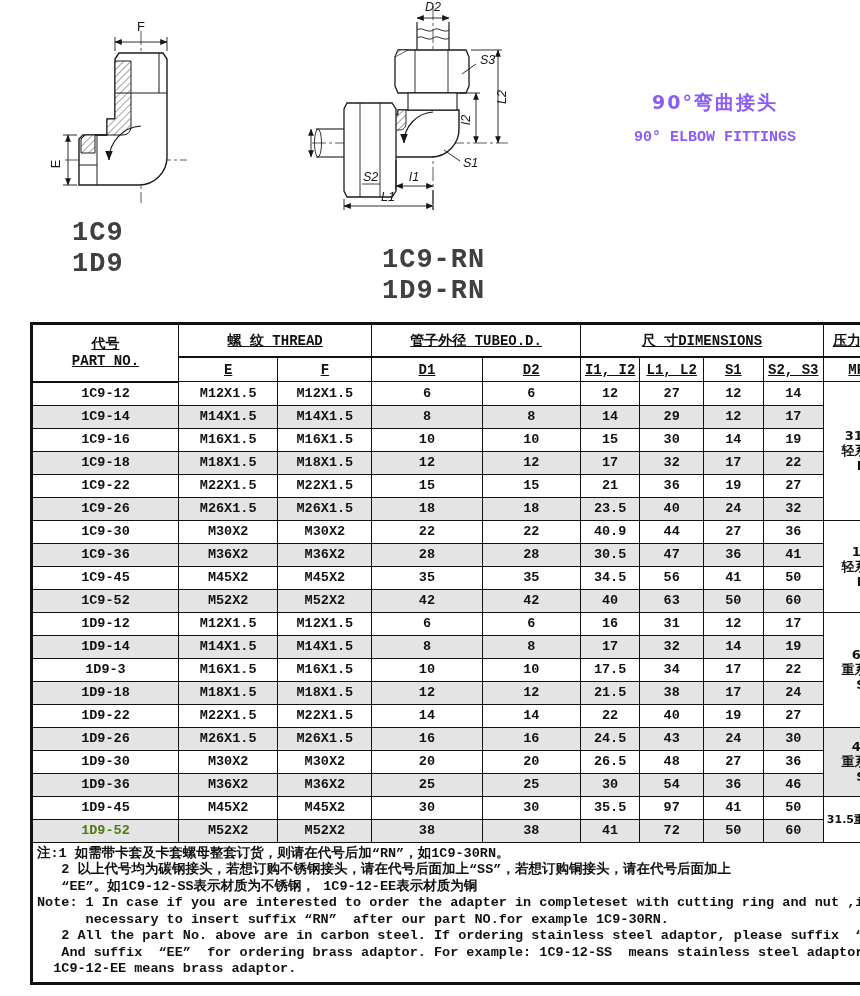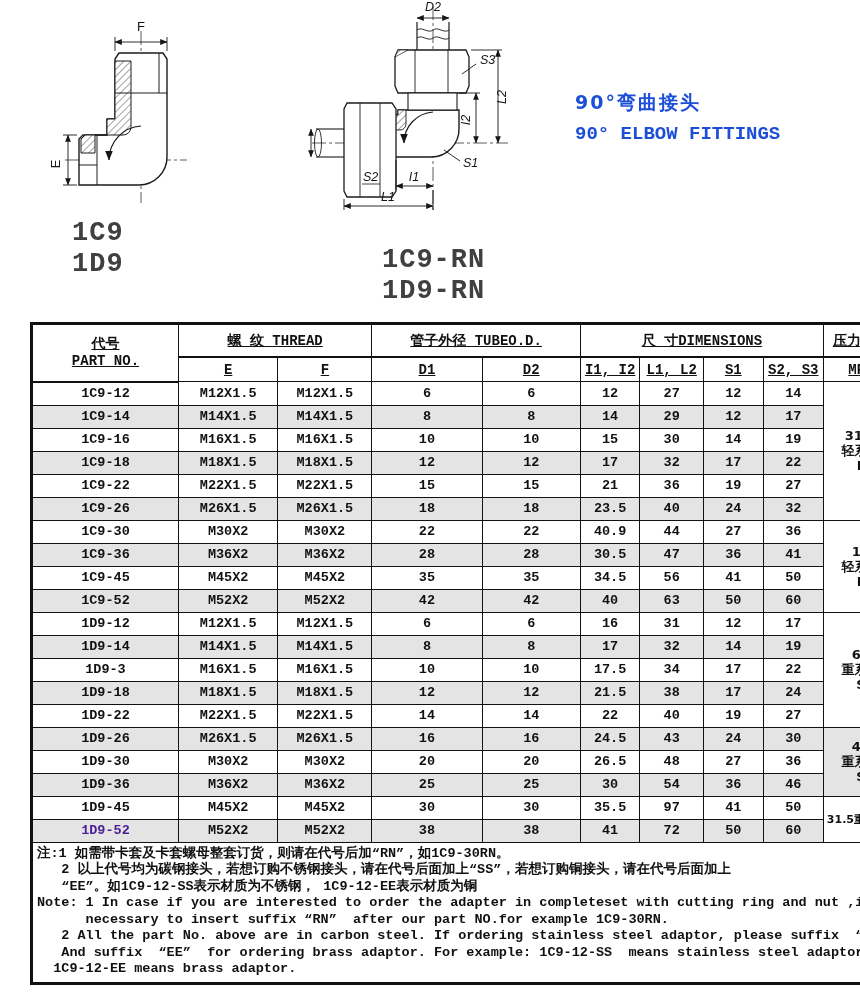--- a/index.html
+++ b/index.html
@@ -4,38 +4,38 @@
 <style>
   html,body{margin:0;padding:0;background:#fff;}
   body{width:860px;height:996px;position:relative;color:#111;
        font-family:"Liberation Mono","DejaVu Sans",sans-serif;overflow:hidden;}
   .abs{position:absolute;}
   
   .drawing svg{display:block;}
   .part-labels{font-family:"Liberation Mono","DejaVu Sans Mono",monospace;
     font-size:27px;font-weight:bold;line-height:31px;letter-spacing:1px;color:#404040;}
   
-  .title-block{left:575px;top:90px;width:280px;text-align:left;font-weight:bold;color:#1d4ed8;}
+  .title-block{left:575px;top:90px;width:280px;text-align:center;font-weight:bold;color:#8b5cf6;}
   .title-zh{font-size:19px;letter-spacing:2px;font-family:"DejaVu Sans","Liberation Sans",sans-serif;}
-  .title-en{font-size:19px;margin-top:7px;font-family:"Liberation Mono","DejaVu Sans Mono",monospace;}
+  .title-en{font-size:15px;margin-top:13px;font-family:"Liberation Mono","DejaVu Sans Mono",monospace;}
   
   table.spec{left:30px;top:322px;position:absolute;border-collapse:collapse;table-layout:fixed;
     border:3px solid #111;background:#fff;}
   .spec th,.spec td{border:1px solid #111;text-align:center;padding:0;font-weight:bold;
     font-family:"Liberation Mono","DejaVu Sans",sans-serif;}
   .spec thead th{font-size:14px;text-decoration:underline;}
   .spec thead tr.group-row th{height:31px;border-bottom:2px solid #111;}
   .spec thead tr.sub-row th{height:23px;}
   .spec th.partno-hdr{border-bottom:1px solid #111;font-size:14px;line-height:17px;}
   .spec tbody td{height:22px;font-size:13.5px;}
   .spec tbody tr.stripe td{background:#e4e4e4;}
   .spec td.pressure-cell{background:#fff;font-size:13px;line-height:15px;
     font-family:"DejaVu Sans","Liberation Sans",sans-serif;}
   .spec td.pressure-cell.small{font-size:11px;}
-  .spec td.muted{color:#4c1d95;}
+  .spec td.muted{color:#4d7c0f;}
   
   .spec .notes-cell{text-align:left;padding:3px 2px 4px 4px;background:#fff;}
   .notes-line{white-space:pre;font-size:13.5px;line-height:16.5px;font-weight:bold;
     font-family:"Liberation Mono","DejaVu Sans",sans-serif;}
   
   .dim-label{font-family:"Liberation Sans","DejaVu Sans",sans-serif;font-size:13px;fill:#161616;}
   .dim-label.it{font-style:italic;font-size:12.5px;}
 </style>
 </head>
 <body>

